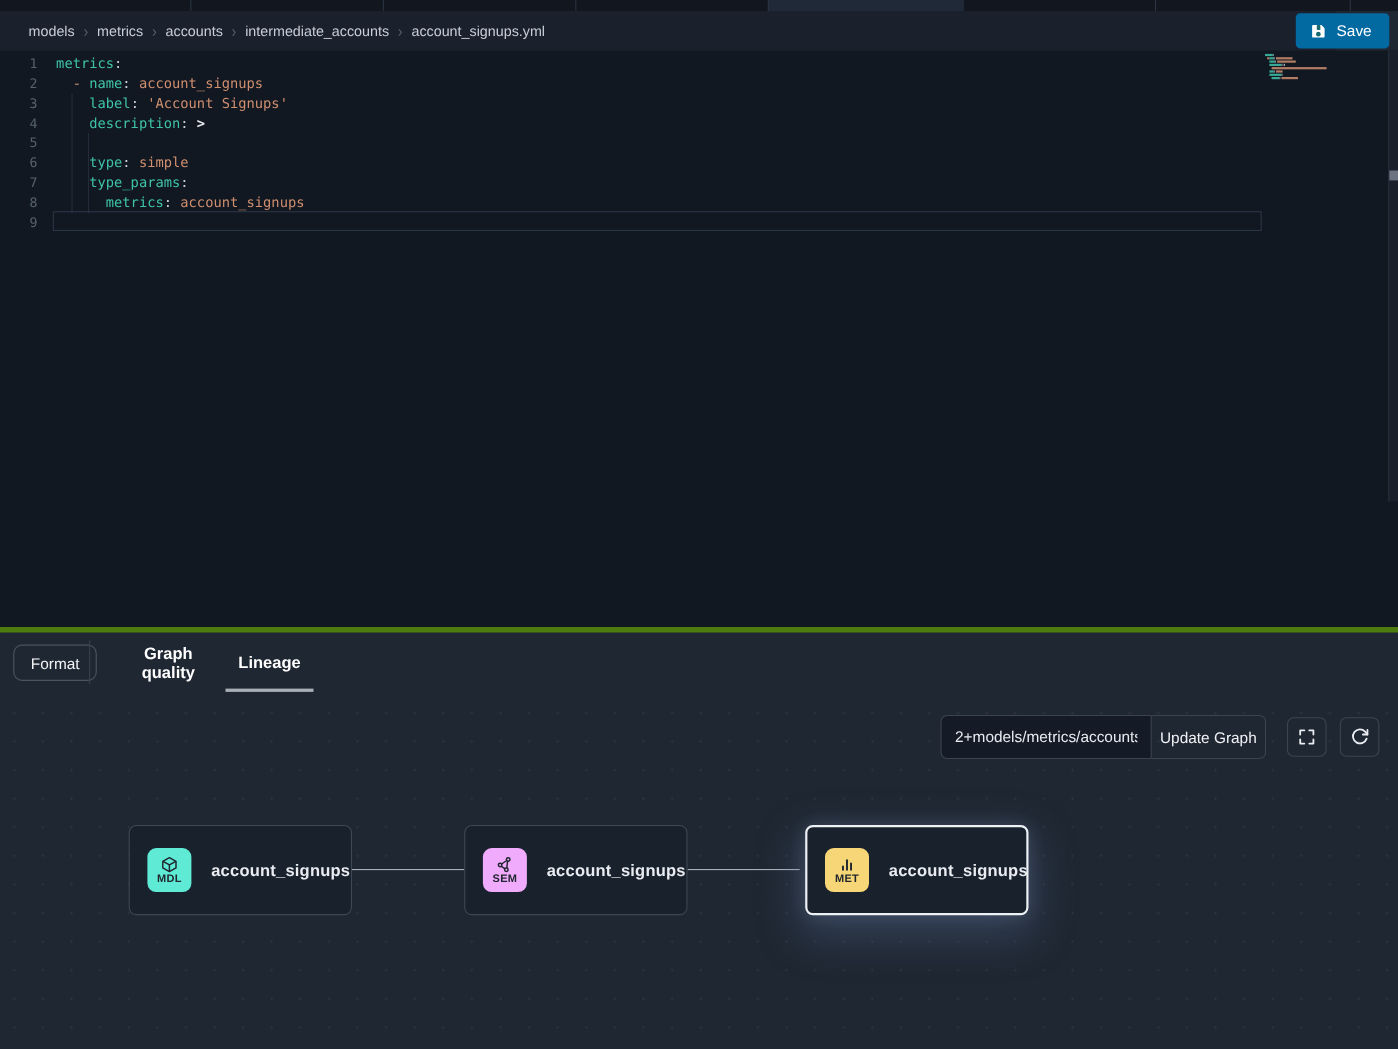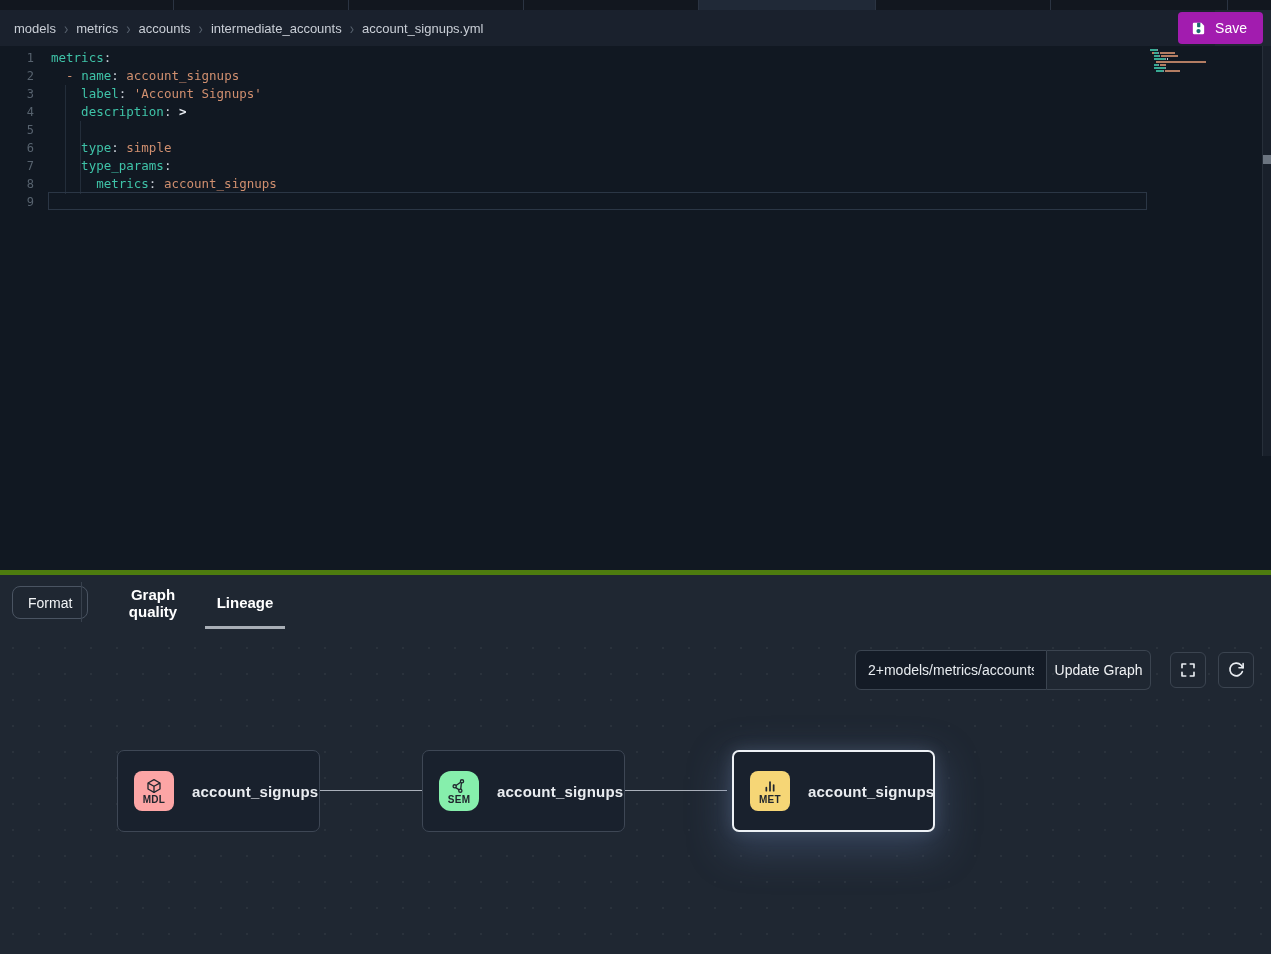--- a/index.html
+++ b/index.html
@@ -7,25 +7,25 @@
               font-family:"Liberation Sans", sans-serif; }
   .abs { position:absolute; }
 
   
   #top-tabs { left:0; top:0; width:1271px; height:10px; background:#12171f; }
   .top-tab-divider { position:absolute; top:0; width:1px; height:10px; background:#2b3442; }
   #top-tab-active { position:absolute; top:0; left:698px; width:177px; height:10px; background:#202937; }
 
   
   #breadcrumb-bar { left:0; top:10px; width:1215px; height:36px; background:#1a212d;
-                    display:flex; align-items:center; padding-left:14px; }
+                    display:flex; align-items:center; padding-left:26px; }
   .crumb { color:#c9ced6; font-size:13px; cursor:default; }
   .crumb-sep { color:#555f6c; font-size:13px; margin:0 8px; transform:scaleY(1.2); display:inline-block; }
   #save-button { position:absolute; right:8px; top:12px; height:32px; padding:0 16px 0 12px;
-                 background:#a21caf; border:none; border-radius:4px; color:#fff; font-size:14px;
+                 background:#0369a1; border:none; border-radius:4px; color:#fff; font-size:14px;
                  font-family:"Liberation Sans",sans-serif; display:flex; align-items:center; gap:8px; cursor:pointer; z-index:30; }
 
   
   #editor { left:0; top:46px; width:1271px; height:524px; background:#111822;
             font-family:"DejaVu Sans Mono", monospace; font-size:12.5px; }
   #code-lines { position:absolute; left:0; top:3px; width:1147px; }
   .code-line { display:flex; height:18px; line-height:18px; white-space:pre; }
   .ln { width:34px; text-align:right; color:#57626e; font-size:12px; flex:none; }
   .lc { padding-left:17px; }
   .tok-k { color:#3fc3a8; }
@@ -222,35 +222,35 @@
         <polyline points="21.5 3.5 21.5 9 16 9"></polyline>
         <path d="M20.5 14a8.5 8.5 0 1 1-1.9-8.6l2.9 3.6"></path>
       </svg>
     </span>
   </button>
 
   <div class="edge" id="edge-1"></div>
   <div class="edge" id="edge-2"></div>
 
   <div class="node" style="left:117px">
-    <div class="badge" style="background: #fca5a5;">
+    <div class="badge" style="background: #5eead4;">
       <span style="display:flex">
         <svg width="16" height="16" viewBox="0 0 24 24" fill="none" stroke="#20262e" stroke-width="2" stroke-linejoin="round">
           <path d="M21 16.5v-9L12 2.5l-9 5v9l9 5z"></path>
             <path d="M3.3 7.6 12 12.4l8.7-4.8"></path>
             <path d="M12 12.4V22"></path>
         </svg>
       </span>
       <span class="badge-label">MDL</span>
     </div>
     <span class="node-label">account_signups</span>
   </div>
 
   <div class="node" style="left:422px">
-    <div class="badge" style="background: #86efac; border-radius: 12px;">
+    <div class="badge" style="background: #f0abfc;">
       <span style="display:flex">
         <svg width="16" height="16" viewBox="0 0 24 24" fill="none" stroke="#20262e" stroke-width="2">
           <circle cx="16.5" cy="5" r="2.4"></circle>
             <circle cx="5.5" cy="12.5" r="2.4"></circle>
             <circle cx="14" cy="19" r="2.4"></circle>
           <path d="M14.4 6.4 7.6 11.2"></path>
             <path d="M7 14.4l5.4 3.4"></path>
             <path d="M15.6 7.2l-1 9.4"></path>
         </svg>
       </span>

